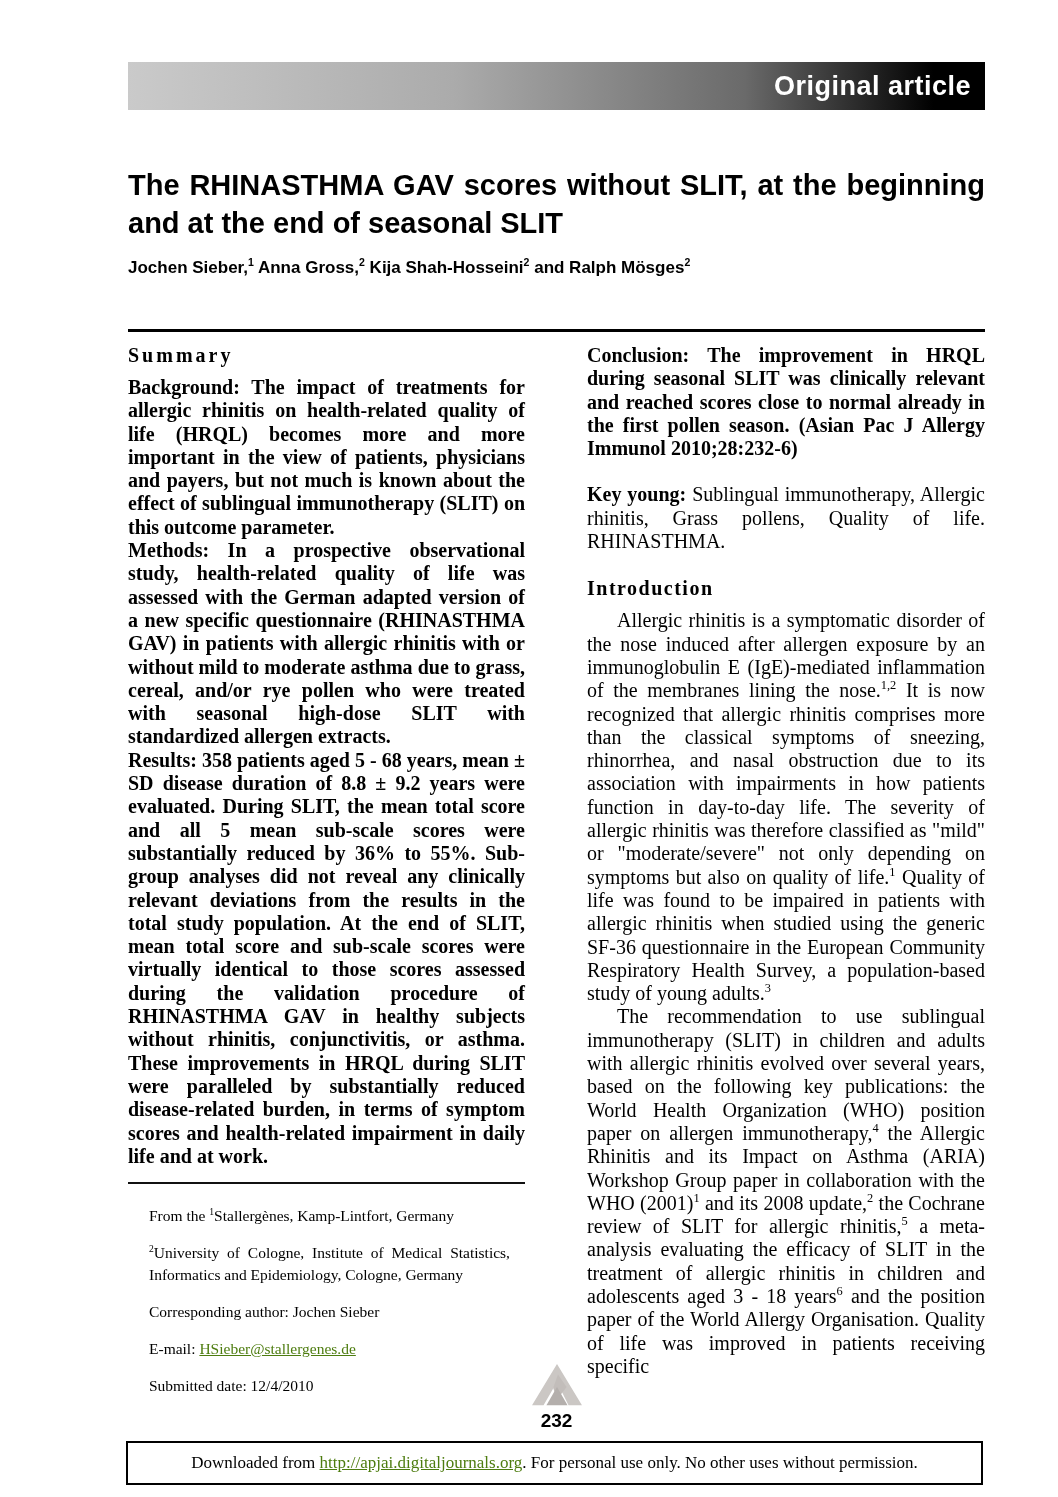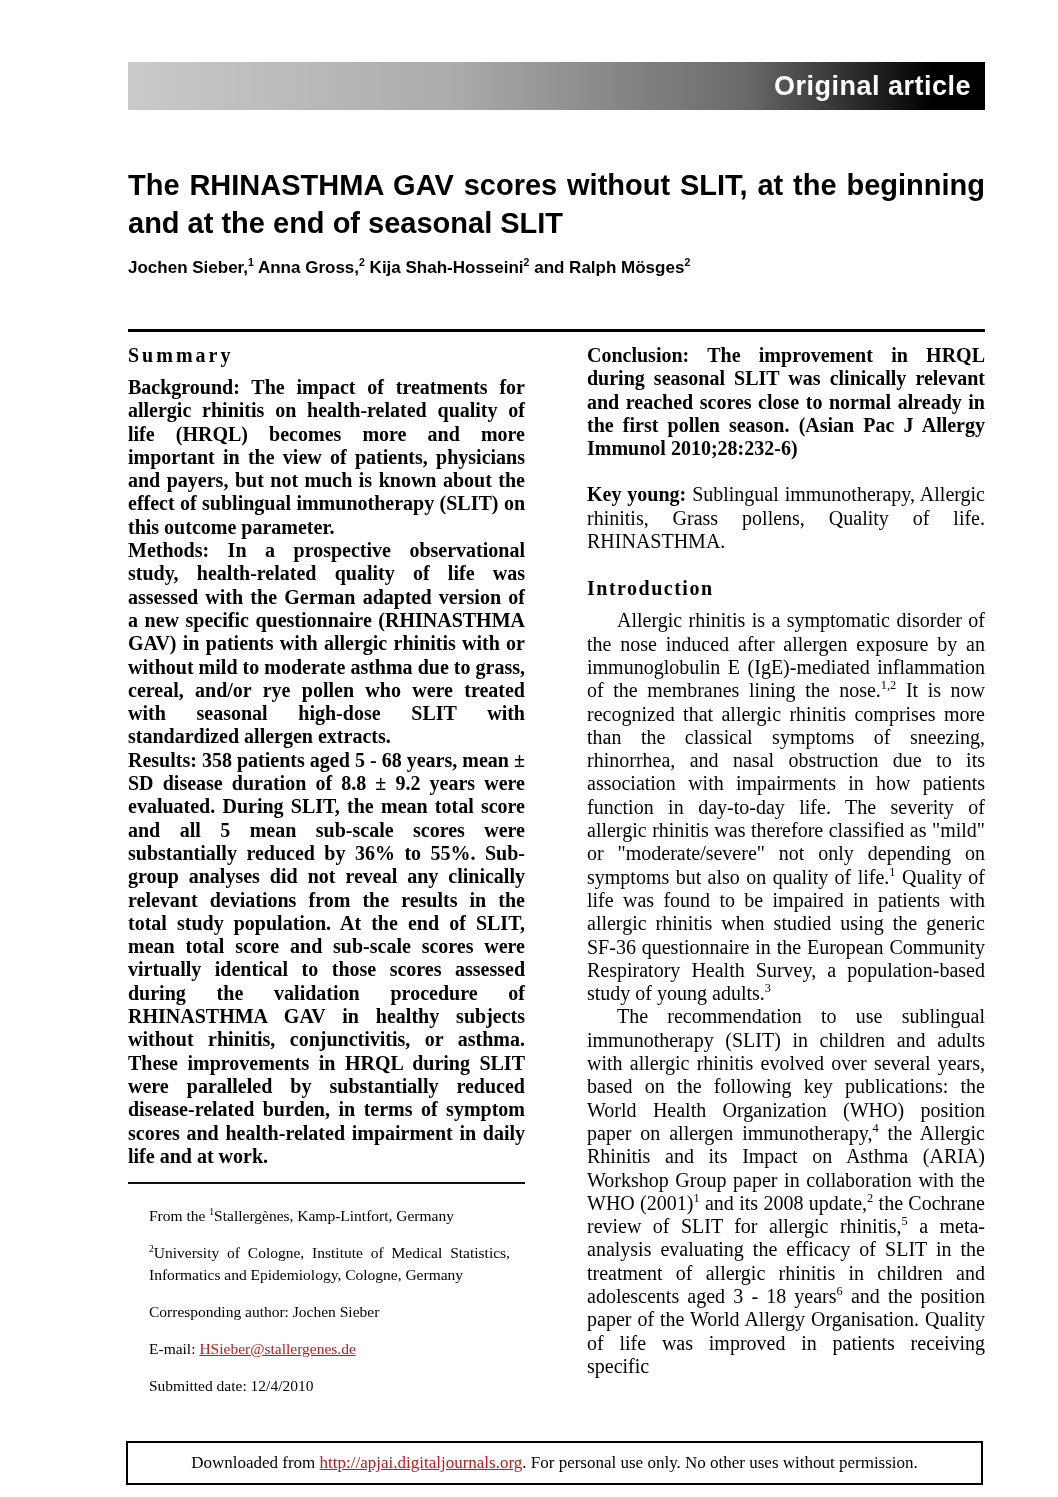--- a/index.html
+++ b/index.html
@@ -107,21 +107,21 @@
   .para.gap-after { margin-bottom: 23px; }
   .para.indent { text-indent: 30px; }
 
   sup {
     vertical-align: super;
     font-size: 0.62em;
     line-height: 0;
   }
   .seg-b { font-weight: bold; }
   a.link {
-    color: #b91c1c;
+    color: #4d7c0f;
     text-decoration: underline;
     cursor: pointer;
   }
 
   
   .footnote-rule {
     margin-top: 14px;
     width: 100%;
     height: 2px;
     background: #111111;
@@ -204,18 +204,26 @@
   </div>
 
   <div class="col-right">
     <p class="para bold gap-after">Conclusion: The improvement in HRQL during seasonal SLIT was clinically relevant and reached scores close to normal already in the first pollen season. (Asian Pac J Allergy Immunol 2010;28:232-6)</p>
     <p class="para gap-after"><span class="seg-b">Key young:</span> Sublingual immunotherapy, Allergic rhinitis, Grass pollens, Quality of life. RHINASTHMA.</p>
     <h2 class="section-heading intro">Introduction</h2>
     <p class="para indent">Allergic rhinitis is a symptomatic disorder of the nose induced after allergen exposure by an immunoglobulin E (IgE)-mediated inflammation of the membranes lining the nose.<sup>1,2</sup> It is now recognized that allergic rhinitis comprises more than the classical symptoms of sneezing, rhinorrhea, and nasal obstruction due to its association with impairments in how patients function in day-to-day life.  The severity of allergic rhinitis was therefore classified as "mild" or "moderate/severe" not only depending on symptoms but also on quality of life.<sup>1</sup>  Quality of life was found to be impaired in patients with allergic rhinitis when studied using the generic SF-36 questionnaire in the European Community Respiratory Health Survey, a population-based study of young adults.<sup>3</sup></p>
     <p class="para indent">The recommendation to use sublingual immunotherapy (SLIT) in children and adults with allergic rhinitis evolved over several years, based on the following key publications: the World Health Organization (WHO) position paper on allergen immunotherapy,<sup>4</sup> the Allergic Rhinitis and its Impact on Asthma (ARIA) Workshop Group paper in collaboration with the WHO (2001)<sup>1</sup> and its 2008 update,<sup>2</sup> the Cochrane review of SLIT for allergic rhinitis,<sup>5</sup> a meta-analysis evaluating the efficacy of SLIT in the treatment of allergic rhinitis in children and adolescents aged 3 - 18 years<sup>6</sup> and the position paper of the World Allergy Organisation. Quality of life was improved in patients receiving specific</p>
   </div>
 
+  <div class="bottom-center">
+    <svg class="journal-logo" viewBox="0 0 60 50" aria-hidden="true">
+      <polygon points="4,46 30,3 56,46 42,46 30,22 16,46" fill="#cbc7c4"></polygon>
+      <polygon points="31,14 40,27 30,40 26,28" fill="#c2bdba"></polygon>
+      <polygon points="30,27 41,46 19,46" fill="#b4afac"></polygon>
+    </svg>
+    <div class="page-number">232</div>
+  </div>
 
   <div class="footer-box">
     <span>Downloaded from <a class="link">http://apjai.digitaljournals.org</a>. For personal use only. No other uses without permission.</span>
   </div>
 
 </div>
 
 </body></html>

